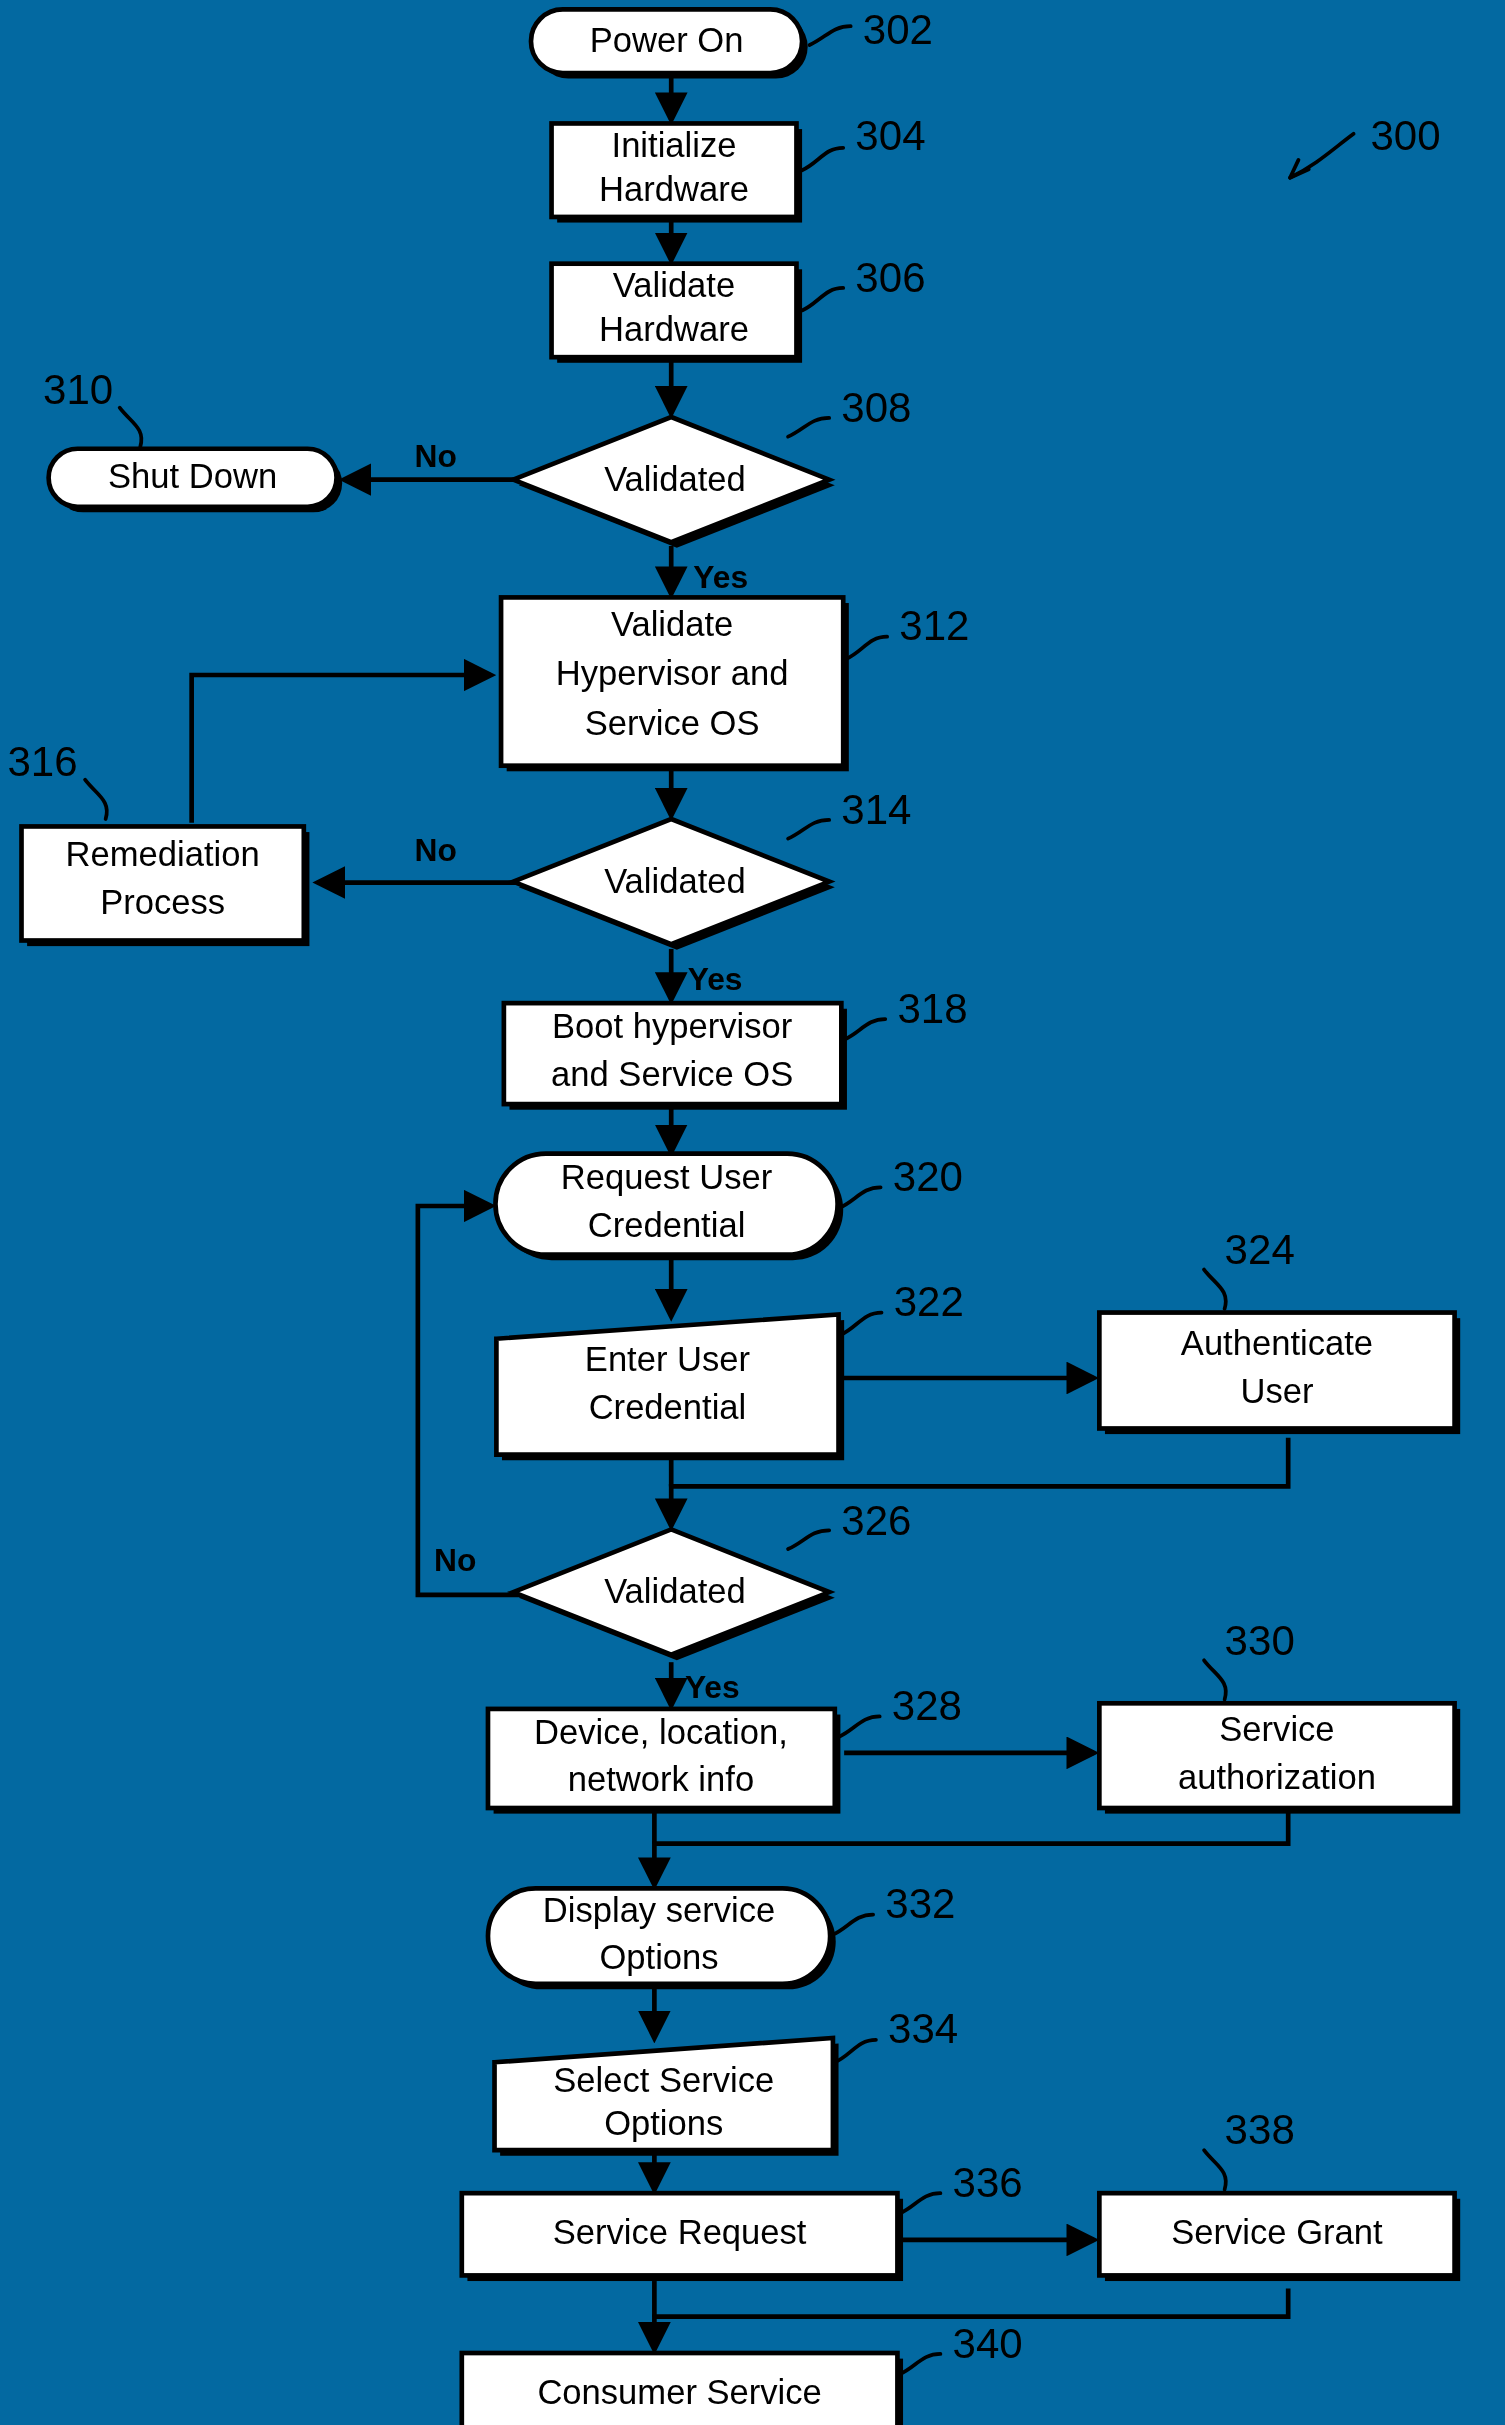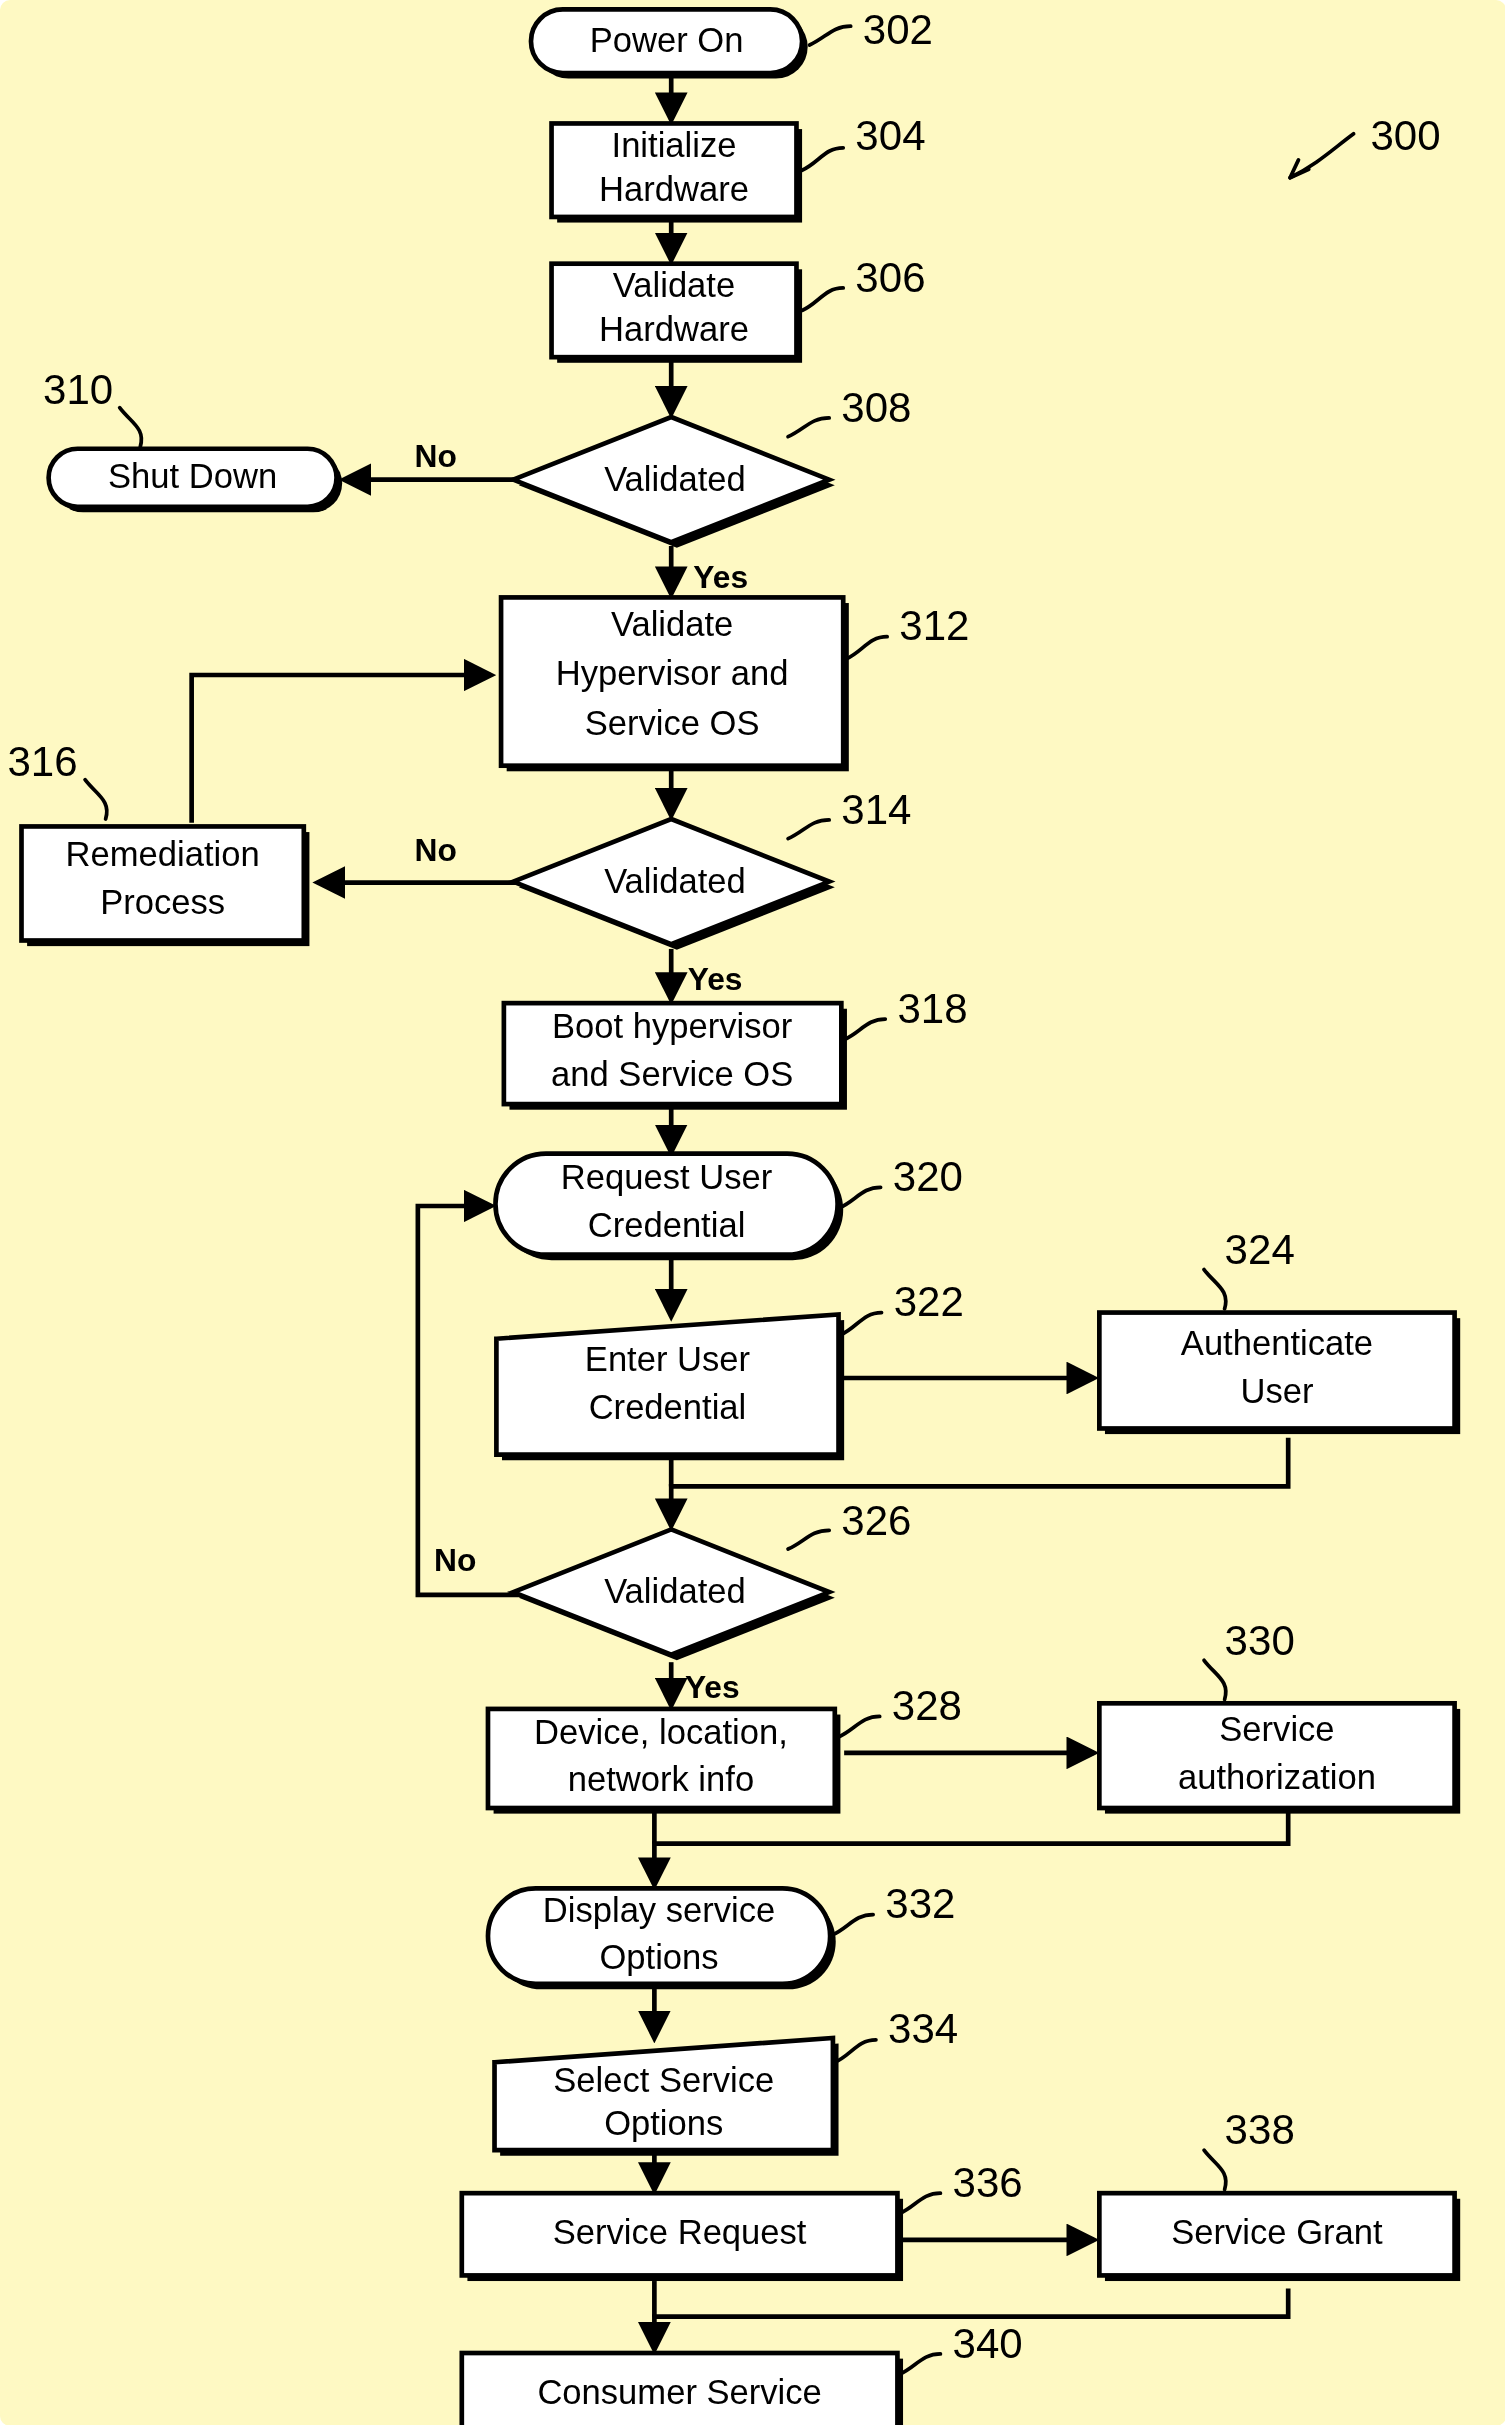--- a/index.html
+++ b/index.html
@@ -4,24 +4,23 @@
 <style>
   html, body {
     margin: 0;
     padding: 0;
     background: #ffffff;
   }
   #figure-root {
     position: relative;
     width: 1506px;
     height: 2426px;
-    background: #fef9c3;
+    background: #0369a1;
     font-family: "Liberation Sans", sans-serif;
     overflow: hidden;
-    border-radius: 10px;
   }
   svg#flow {
     position: absolute;
     left: 0;
     top: 0;
     width: 1506px;
     height: 2426px;
   }
   .node-shape {
     fill: #ffffff;

